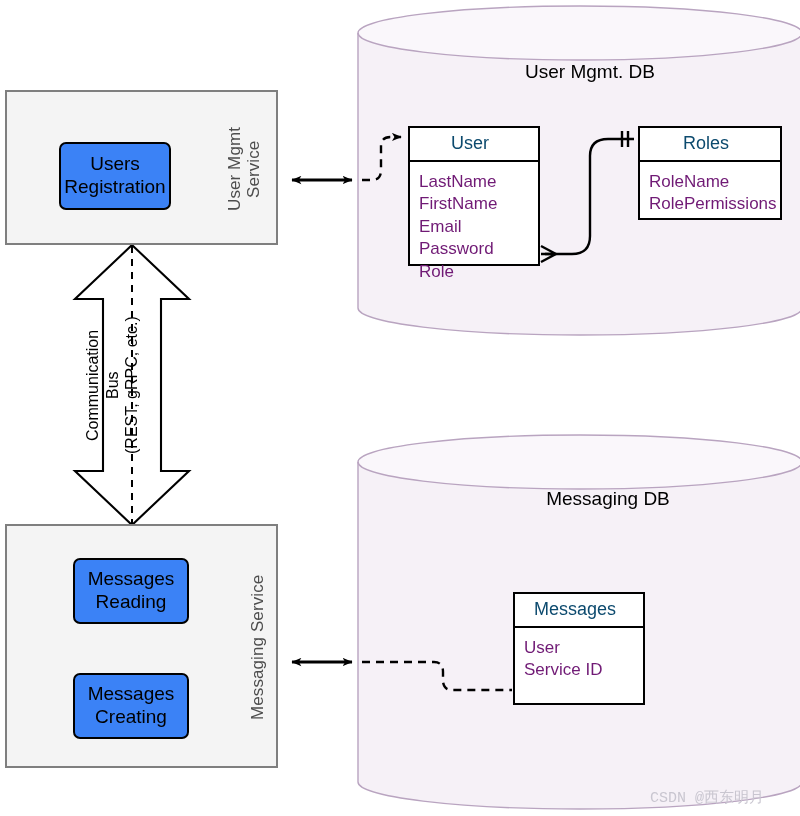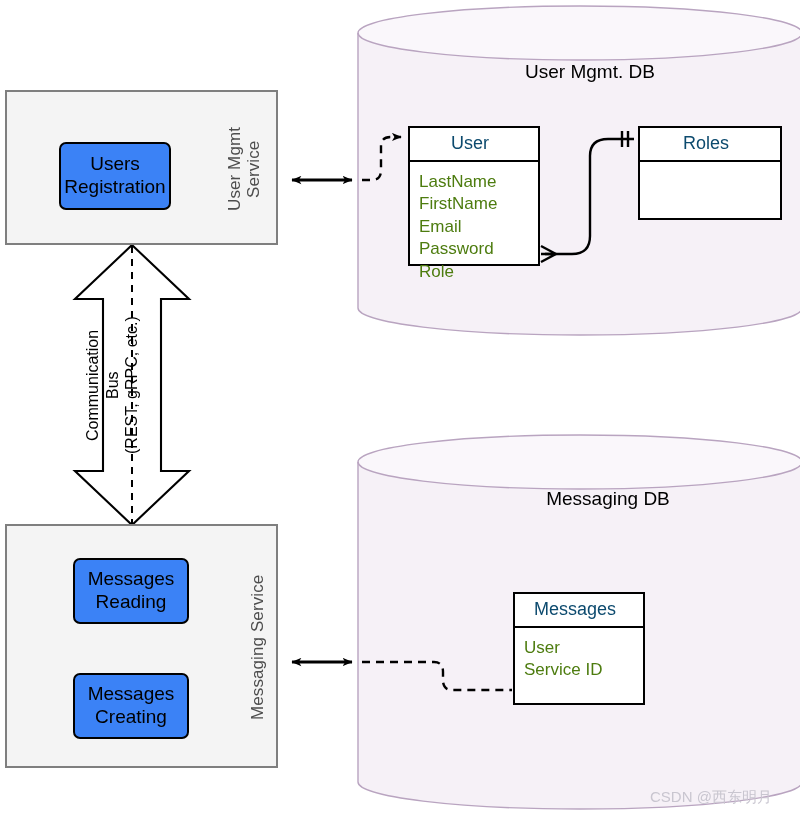--- a/index.html
+++ b/index.html
@@ -83,21 +83,21 @@
     text-align: center;
     font-size: 18px;
     color: #0c4a6e;
     padding: 5px 12px 6px 4px;
     border-bottom: 2px solid #000000;
   }
   .entity-fields {
     padding: 9px 0 6px 9px;
     font-size: 17px;
     line-height: 1.32;
-    color: #4d7c0f;
+    color: #701a75;
   }
   .entity-field {
     white-space: nowrap;
   }
 
   
   .bus-label {
     position: absolute;
     writing-mode: vertical-rl;
     transform: rotate(180deg);
@@ -199,27 +199,31 @@
       <div class="entity-field">LastName</div>
       <div class="entity-field">FirstName</div>
       <div class="entity-field">Email</div>
       <div class="entity-field">Password</div>
       <div class="entity-field">Role</div>
     </div>
   </div>
 
   <div class="entity" style="left:638px; top:126px; width:144px; height:94px;">
     <div class="entity-name">Roles</div>
+    <div class="entity-fields">
+      <div class="entity-field">RoleName</div>
+      <div class="entity-field">RolePermissions</div>
+    </div>
   </div>
 
   <div class="db-title" style="left:360px; top:488px; width:496px;">Messaging DB</div>
 
   <div class="entity" style="left:513px; top:592px; width:132px; height:113px;">
     <div class="entity-name">Messages</div>
     <div class="entity-fields">
       <div class="entity-field">User</div>
       <div class="entity-field">Service ID</div>
     </div>
   </div>
 
-  <div class="watermark" style="left:650px; top:788px;">CSDN @西东明月</div>
+  <div class="watermark" style="left:650px; top:788px;font-family:Liberation Mono, monospace;">CSDN @西东明月</div>
 
 </div>
 
 </body></html>

